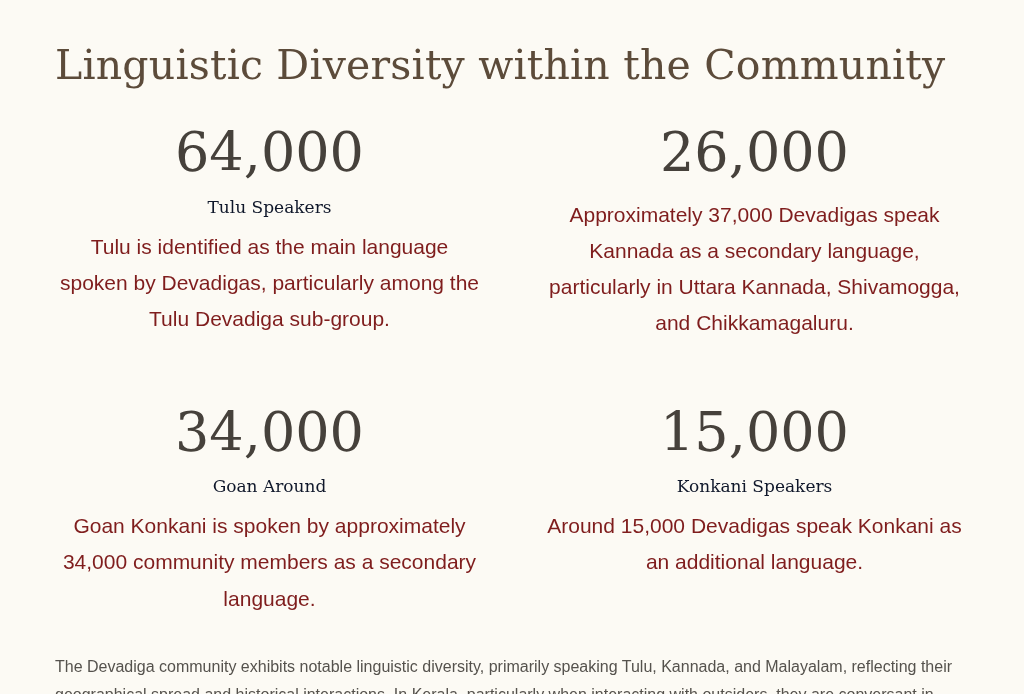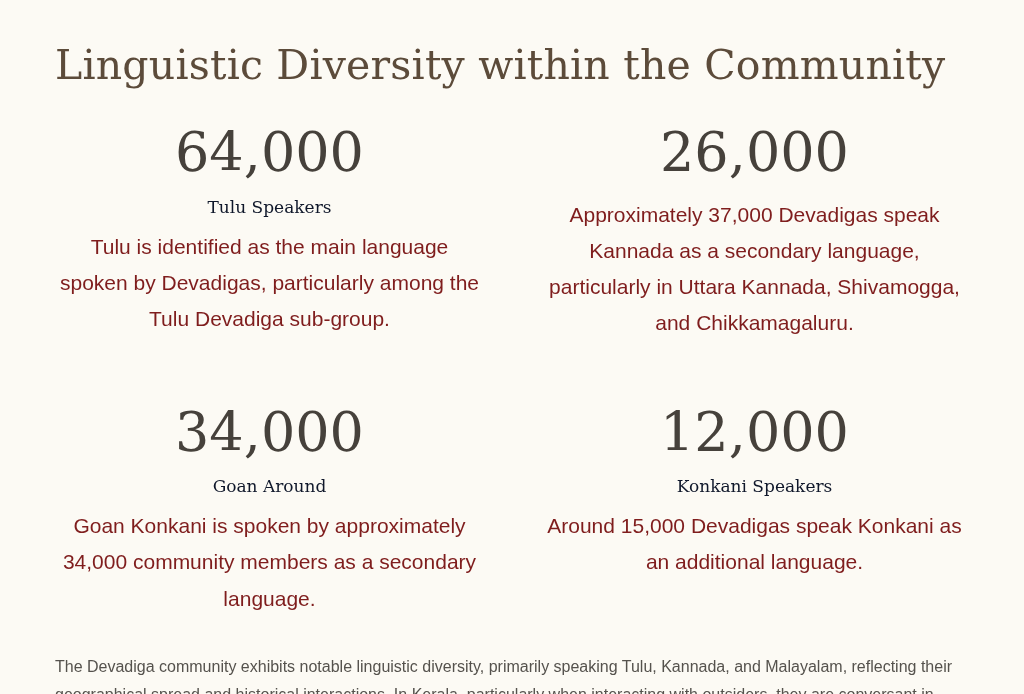--- a/index.html
+++ b/index.html
@@ -85,21 +85,21 @@
       <p class="stat-description">Approximately 37,000 Devadigas speak Kannada as a secondary language, particularly in Uttara Kannada, Shivamogga, and Chikkamagaluru.</p>
     </div>
 
     <div class="stat-block">
       <div class="stat-value">34,000</div>
       <div class="stat-label">Goan Around</div>
       <p class="stat-description">Goan Konkani is spoken by approximately 34,000 community members as a secondary language.</p>
     </div>
 
     <div class="stat-block">
-      <div class="stat-value">12,000</div>
+      <div class="stat-value">15,000</div>
       <div class="stat-label">Konkani Speakers</div>
       <p class="stat-description">Around 15,000 Devadigas speak Konkani as an additional language.</p>
     </div>
 
   </div>
 
   <p class="summary-paragraph">The Devadiga community exhibits notable linguistic diversity, primarily speaking Tulu, Kannada, and Malayalam, reflecting their geographical spread and historical interactions. In Kerala, particularly when interacting with outsiders, they are conversant in both Malayalam and Kannada languages, and both Kannada and Malayalam scripts are used. Marathi is spoken by approximately 1,700 community members. This linguistic adaptability across different states is a key aspect of their cultural integration and resilience.</p>
 
 </div>
 

